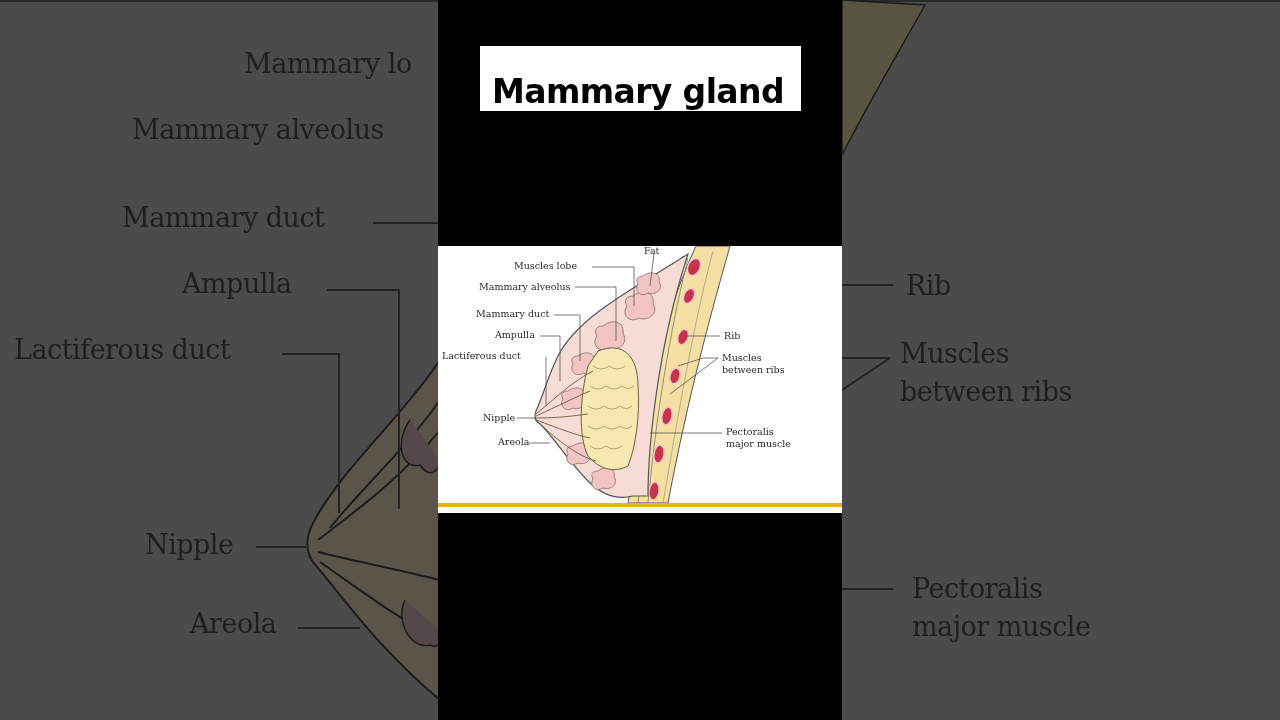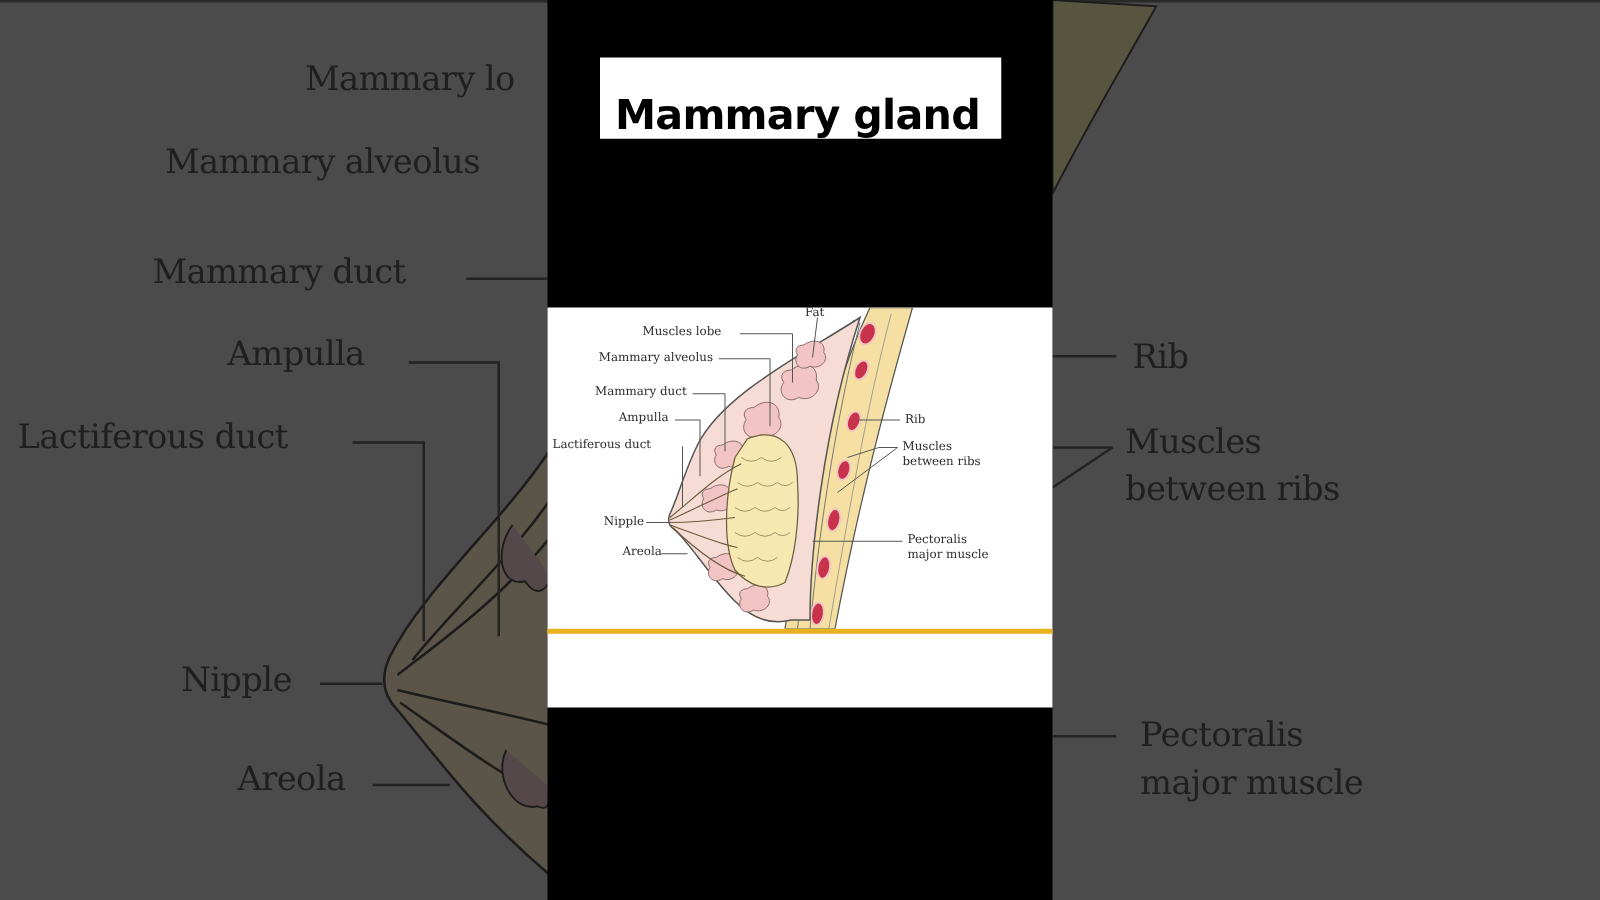--- a/index.html
+++ b/index.html
@@ -5,21 +5,21 @@
   html, body { margin:0; padding:0; }
   body { width:1280px; height:720px; position:relative; overflow:hidden; background:#4a4a4a; font-family:"DejaVu Serif", serif; }
   .bg { position:absolute; inset:0; background:#4b4b4b; }
   .bg-top-line { position:absolute; left:0; top:0; width:1280px; height:2px; background:#2a2a2a; }
   .bg-label { position:absolute; color:#1f1f1f; font-family:"DejaVu Serif", serif; font-size:27px; white-space:nowrap; line-height:1; letter-spacing:-0.5px; }
   .bg-line { position:absolute; background:#232323; }
   .bg-svg { position:absolute; left:0; top:0; }
   .center { position:absolute; left:438px; top:0; width:404px; height:720px; background:#000; }
   .title-box { position:absolute; left:42px; top:46px; width:321px; height:65px; background:#fff; display:flex; align-items:flex-end; }
   .title { font-family:"DejaVu Sans", sans-serif; font-weight:bold; font-size:33px; color:#000; margin-left:12px; letter-spacing:-0.6px; }
-  .diagram { position:absolute; left:0; top:246px; width:404px; height:320px; background:#fff; overflow:hidden; }
+  .diagram { position:absolute; left:0; top:246px; width:404px; height:267px; background:#fff; overflow:hidden; }
   .diagram-border { position:absolute; left:0; top:503px; width:404px; height:4px; background:#e8b21c; }
   .lbl { position:absolute; font-family:"DejaVu Serif", serif; font-size:9.5px; color:#2b2b2b; white-space:nowrap; line-height:1.15; }
 </style>
 </head>
 <body>
 
 <div class="bg">
   <div class="bg-top-line"></div>
 
   <svg class="bg-svg" width="1280" height="720">

